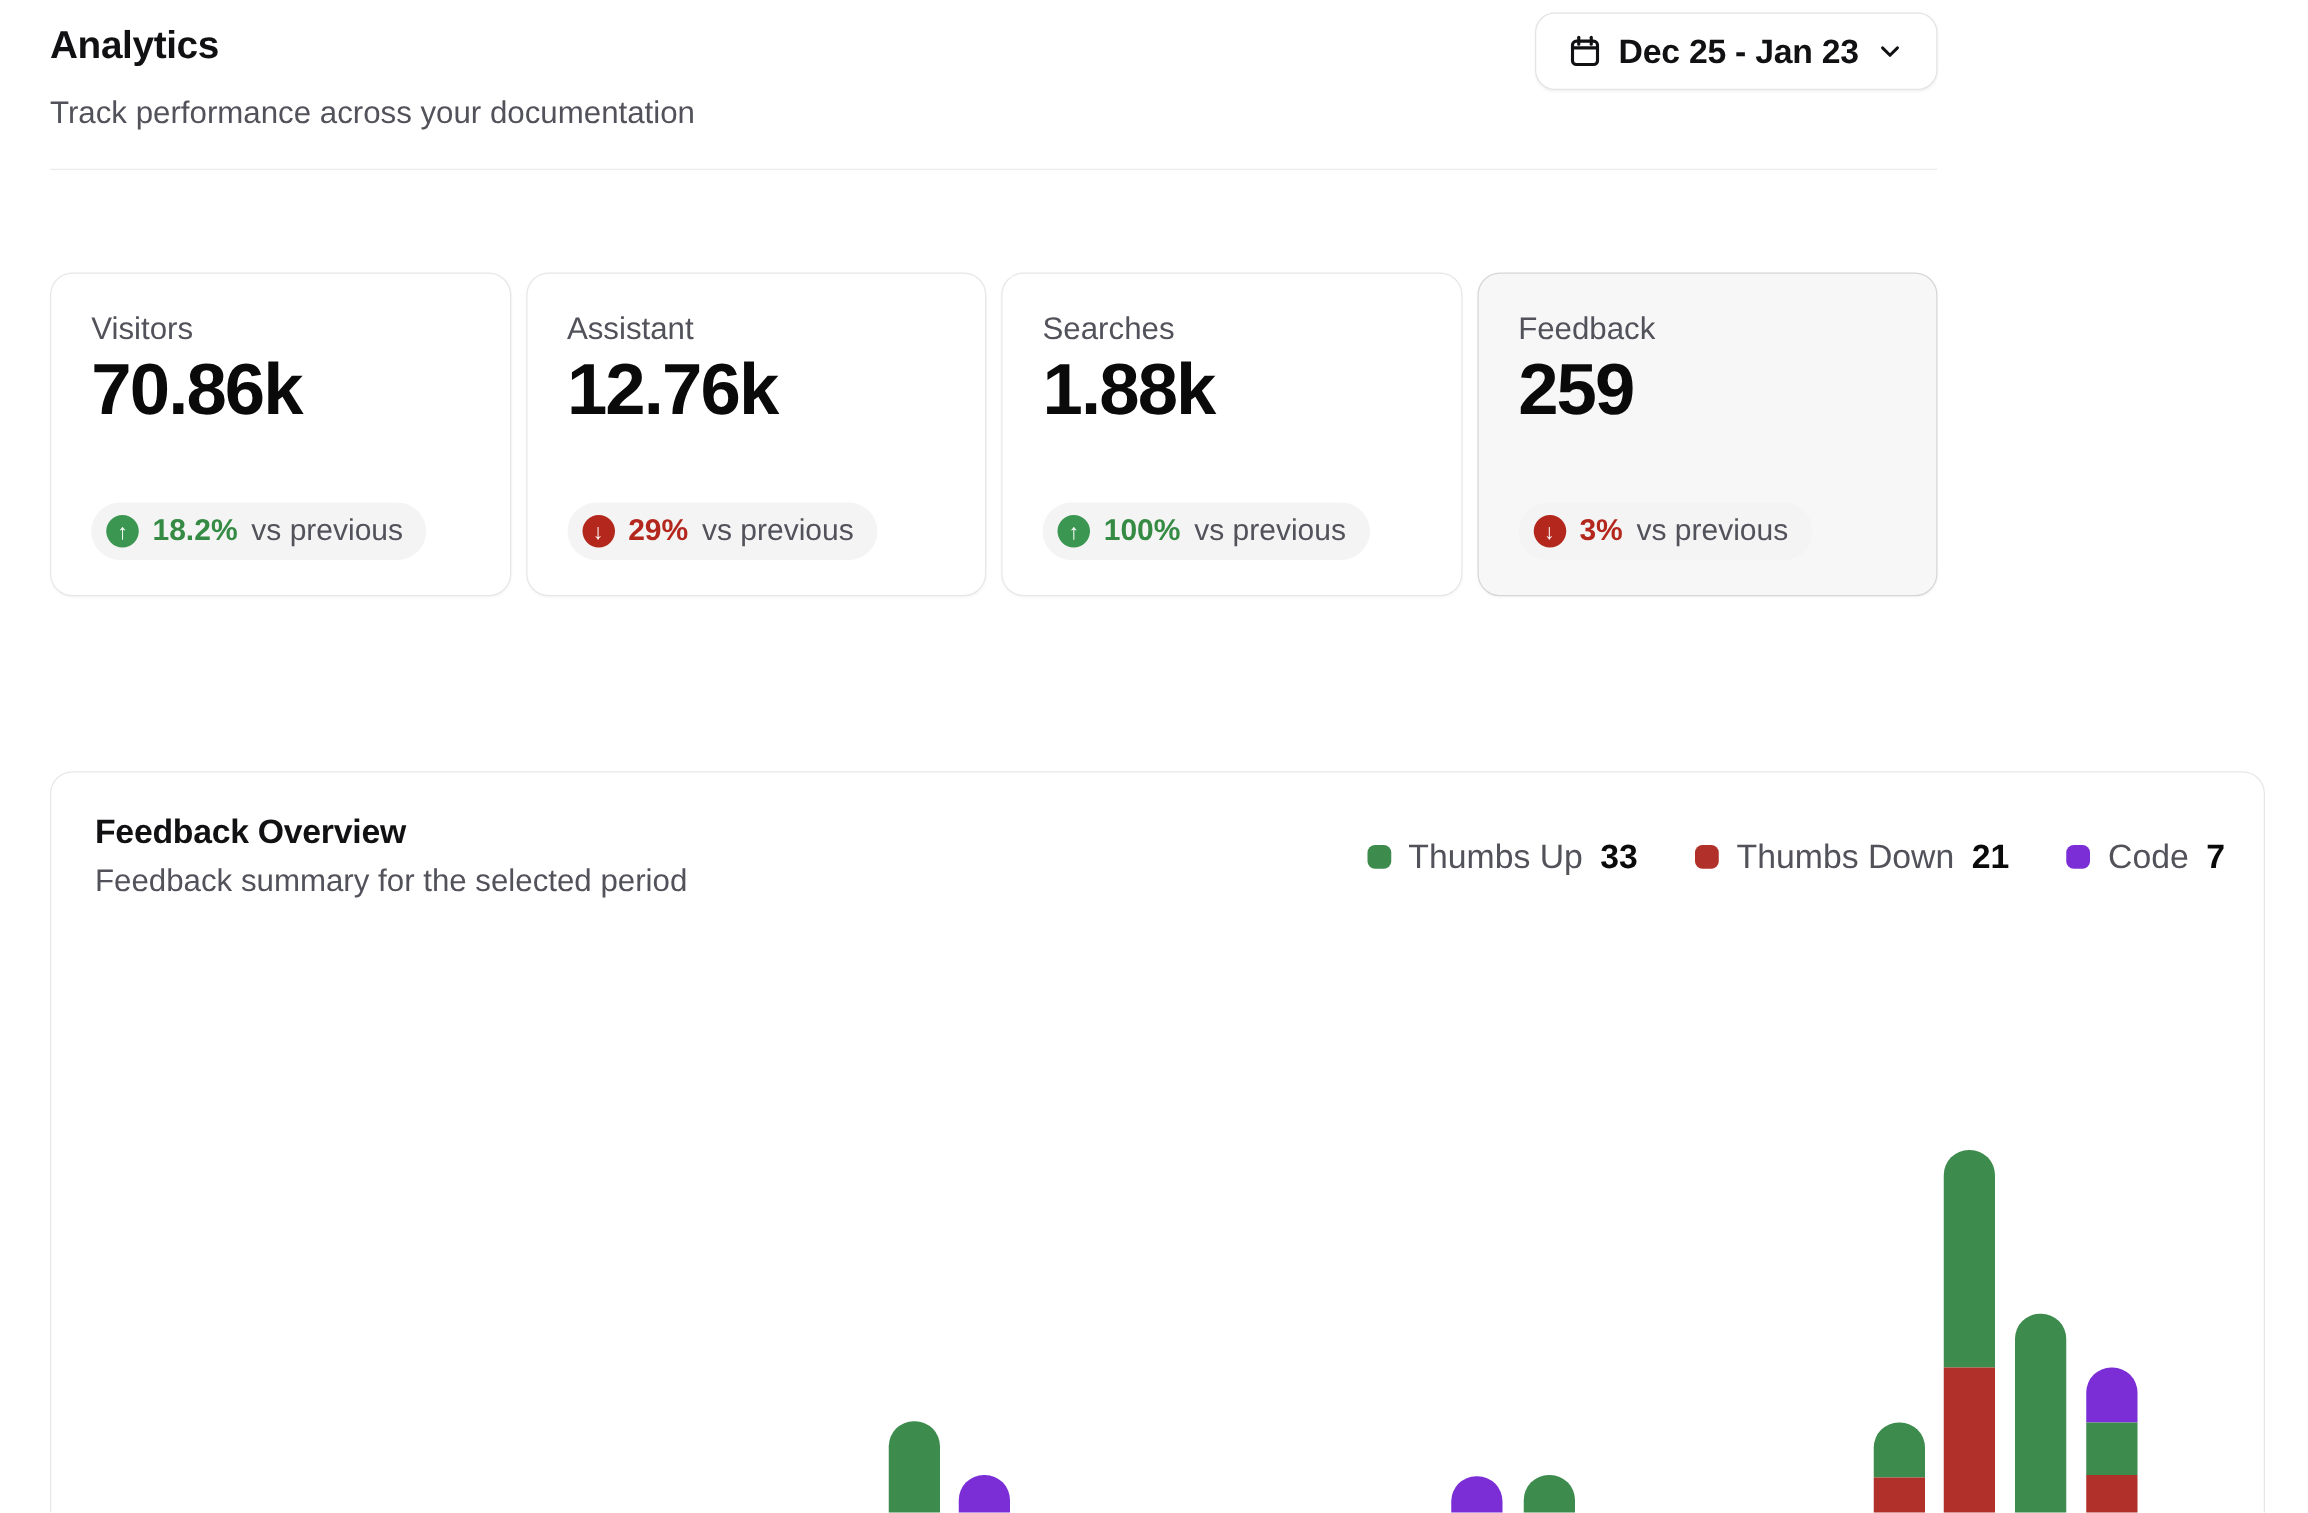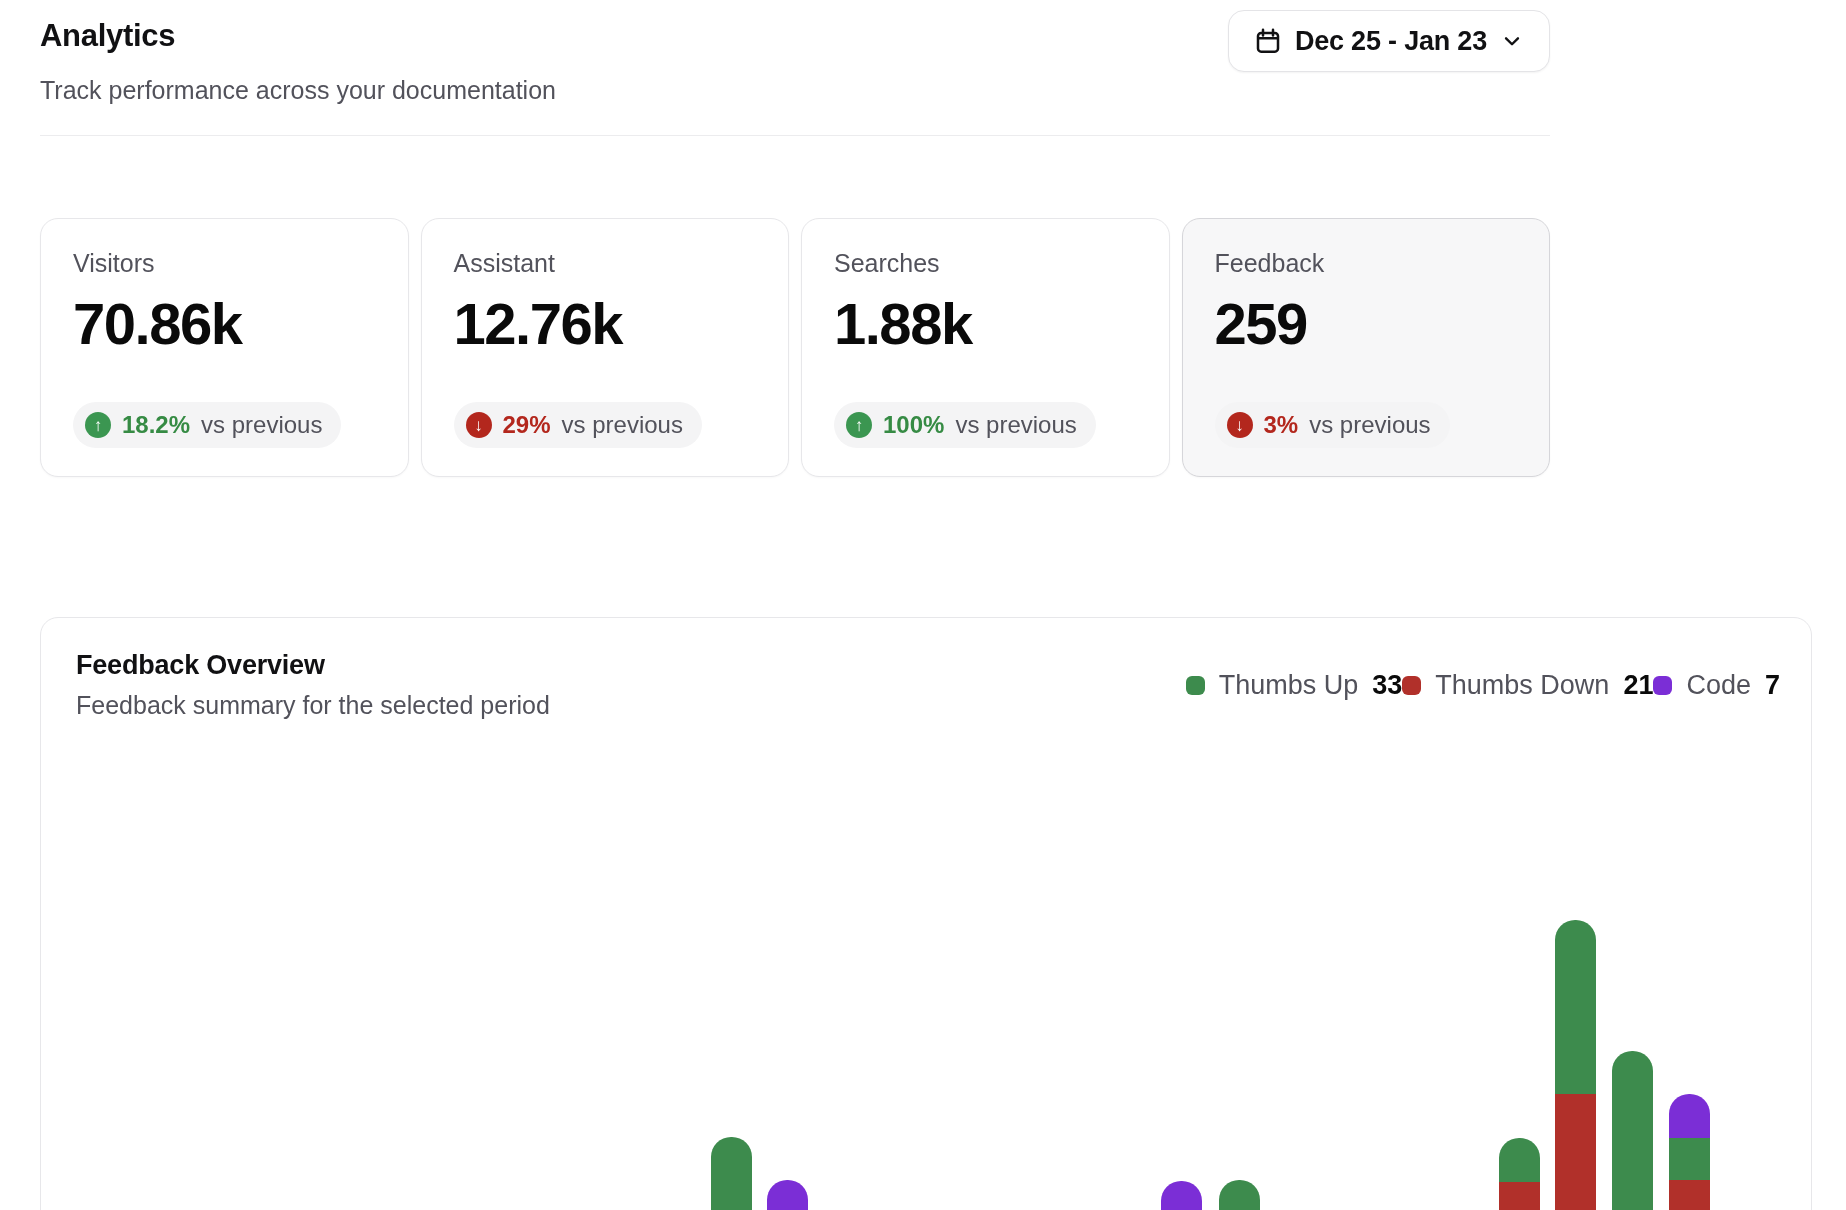--- a/index.html
+++ b/index.html
@@ -19,39 +19,39 @@
   .divider { margin-top:30px; height:0; border-top:1.5px solid #ececee; }
 
   
   .cards { position:absolute; top:218px; left:40px; right:40px;
     display:grid; grid-template-columns:repeat(4,1fr); gap:12px; }
   .stat-card { height:259px; background:#ffffff; border:1.5px solid #e7e7ea; border-radius:18px;
     padding:30px 32px 28px 32px; display:flex; flex-direction:column; cursor:pointer;
     box-shadow:0 1px 2px rgba(0,0,0,0.03); }
   .stat-card.selected { background:#f7f7f8; border-color:#d6d6da; }
   .stat-label { font-size:25px; color:#52525b; }
-  .stat-value { margin-top:12px; font-size:58px; font-weight:700; letter-spacing:-1.5px; color:#0a0a0a; }
+  .stat-value { margin-top:0; font-size:58px; font-weight:700; letter-spacing:-1.5px; color:#0a0a0a; }
   .trend { margin-top:auto; align-self:flex-start; display:flex; align-items:center; gap:11px;
     background:#f4f4f5; border-radius:999px; height:46px; padding:0 19px 0 12px; font-size:24px; }
   .trend-circle { width:26px; height:26px; border-radius:50%; display:flex; align-items:center;
     justify-content:center; color:#fff; font-size:17px; font-weight:700; line-height:1; }
   .trend-up .trend-circle { background:#3b9651; }
   .trend-down .trend-circle { background:#b3271d; }
   .trend-percent { font-weight:700; }
   .trend-up .trend-percent { color:#368b44; }
   .trend-down .trend-percent { color:#b3271d; }
   .trend-text { color:#52525b; }
 
   
   .chart-card { position:absolute; top:617px; left:40px; width:1772px; height:650px;
     border:1.5px solid #e7e7ea; border-radius:18px; background:#fff; overflow:hidden; }
   .chart-header { display:flex; justify-content:space-between; align-items:center; padding:32px 31px 0 35px; }
   .chart-title { font-size:27px; font-weight:700; letter-spacing:-0.2px; }
   .chart-subtitle { margin-top:10px; font-size:25px; color:#52525b;text-align:right; }
-  .legend { display:flex; align-items:flex-end; }
+  .legend { display:flex; align-items:flex-end; gap:46px; }
   .legend-item { display:flex; align-items:center; gap:14px; cursor:pointer; }
   .legend-swatch { width:19px; height:19px; border-radius:6px; }
   .legend-label { font-size:27px; color:#52525b; }
   .legend-total { font-size:27px; font-weight:700; color:#0a0a0a; }
 
   .chart-region { position:absolute; inset:0; }
   .bar-seg { position:absolute; }
   .bar-top { border-top-left-radius:20px; border-top-right-radius:20px; }
 </style>
 </head>

